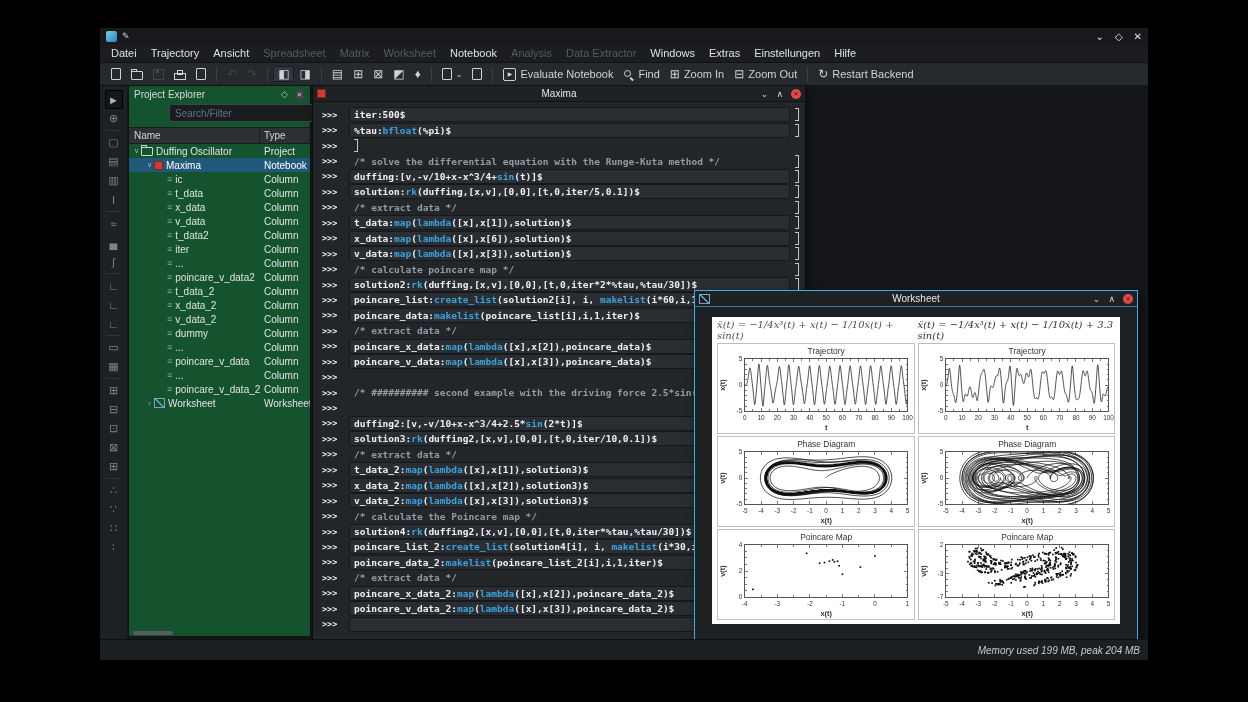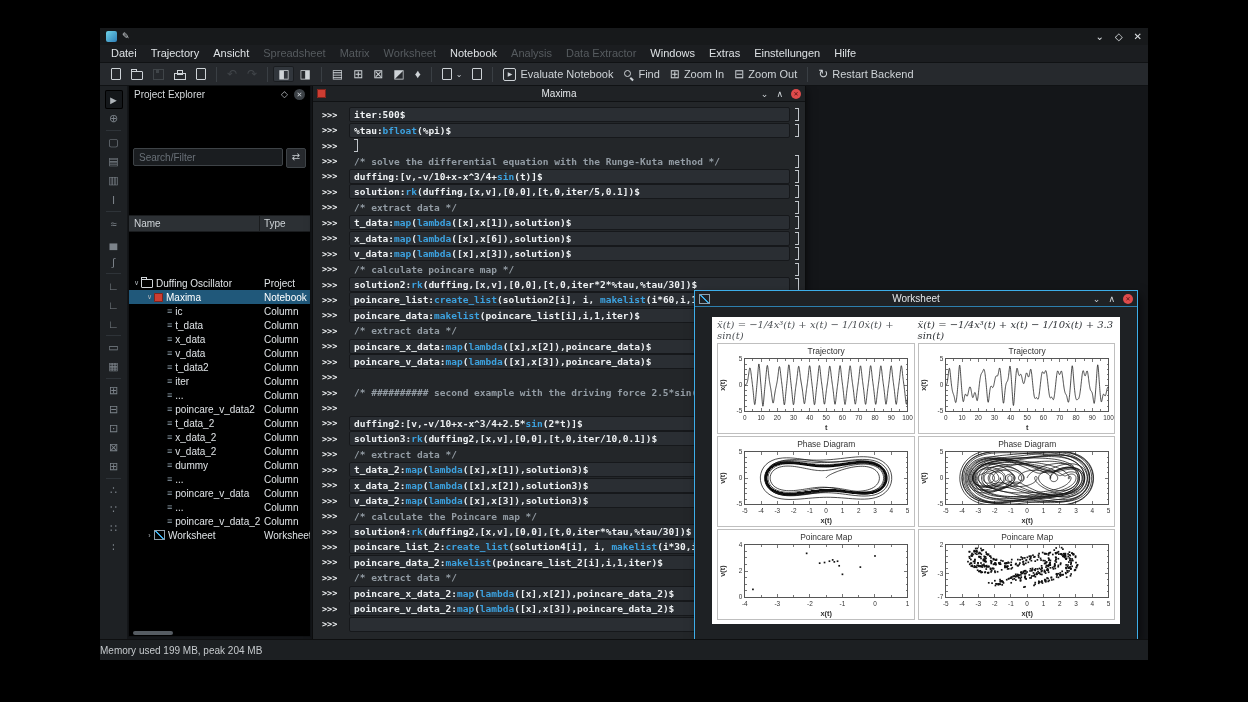--- a/index.html
+++ b/index.html
@@ -57,28 +57,28 @@
 
   
   .strip{position:absolute;left:0;top:0;bottom:0;width:27px;background:#1e2124;
          display:flex;flex-direction:column;align-items:center;padding-top:4px;}
   .sic{width:18px;height:19px;display:flex;align-items:center;justify-content:center;
        color:#7c838a;font-size:11px;flex:none;border-radius:2px;}
   .sic.sel{background:#14171a;box-shadow:inset 0 0 0 1px #000;color:#aeb4b9;}
   .ssep{width:15px;height:1px;background:#2e3338;margin:2px 0;flex:none;}
 
   
-  .explorer{position:absolute;left:29px;top:0;bottom:3px;width:181px;background:#000000;
-            display:flex;flex-direction:column;box-shadow:0 0 0 1px #101214;gap:44px;}
+  .explorer{position:absolute;left:29px;top:0;bottom:3px;width:181px;background:#14532d;
+            display:flex;flex-direction:column;box-shadow:0 0 0 1px #101214;}
   .dockhead{height:17px;display:flex;align-items:center;padding:0 5px;flex:none;}
   .dockhead .dtitle{font-size:10px;color:#d6dadd;flex:1;}
   .dico{color:#b9bec3;font-size:9px;margin-left:6px;line-height:15px;}
   .dclose{width:11px;height:11px;border-radius:50%;background:#3c4146;color:#c7ccd0;
           font-size:7px;line-height:11px;text-align:center;margin-left:6px;}
-  .searchrow{padding:1px 4px 3px;display:flex;gap:3px;flex:none;}
+  .searchrow{padding:1px 4px 3px;display:flex;gap:3px;flex:none;margin-left:36px;}
   .searchrow input{flex:1;height:16px;background:#1a1d20;border:1px solid #3e4347;
        border-radius:2px;color:#cfd4d8;font-size:10px;padding:0 5px;outline:none;
        font-family:"Liberation Sans",sans-serif;}
   .searchrow input::placeholder{color:#697077;}
   .filterbtn{width:18px;height:18px;border:1px solid #3e4347;border-radius:2px;color:#c7ccd0;
        font-size:10px;line-height:16px;text-align:center;background:#26292d;}
   .colhead{height:15px;display:flex;background:#2c3034;border-top:1px solid #1a1c1e;
        border-bottom:1px solid #1a1c1e;font-size:10px;color:#cfd4d8;flex:none;}
   .colhead .c1{flex:1;padding-left:5px;line-height:15px;}
   .colhead .c2{width:46px;border-left:1px solid #1a1c1e;padding-left:4px;line-height:15px;flex:none;}
@@ -135,22 +135,22 @@
        padding:2px 5px 4px;display:grid;grid-template-columns:1fr 1fr;
        grid-template-rows:22px 1fr 1fr 1fr;gap:2px 3px;}
   .formula{display:flex;align-items:center;justify-content:center;
        font:italic 10px "DejaVu Serif",serif;}
   .formula.fl{color:#4f5357;} .formula.fr{color:#303438;}
   .plotcell{border:1px solid #bfbfbf;position:relative;overflow:hidden;background:#fff;}
   .plotcell svg{position:absolute;left:0;top:0;width:100%;height:100%;}
 
   
   .statusbar{height:20px;background:#1c1f22;border-top:1px solid #0e0f10;flex:none;
-       display:flex;align-items:center;justify-content:flex-start;padding-right:8px;
-       font-size:10px;color:#c6cacd;}
+       display:flex;align-items:center;justify-content:flex-end;padding-right:8px;
+       font-size:10px;color:#c6cacd;font-style:italic;}
 </style>
 </head>
 <body>
 
 <div id="app">
 
   <div class="titlebar">
     <span class="appicon"></span>
     <span class="pin">✎</span>
     <span class="wctrls">

